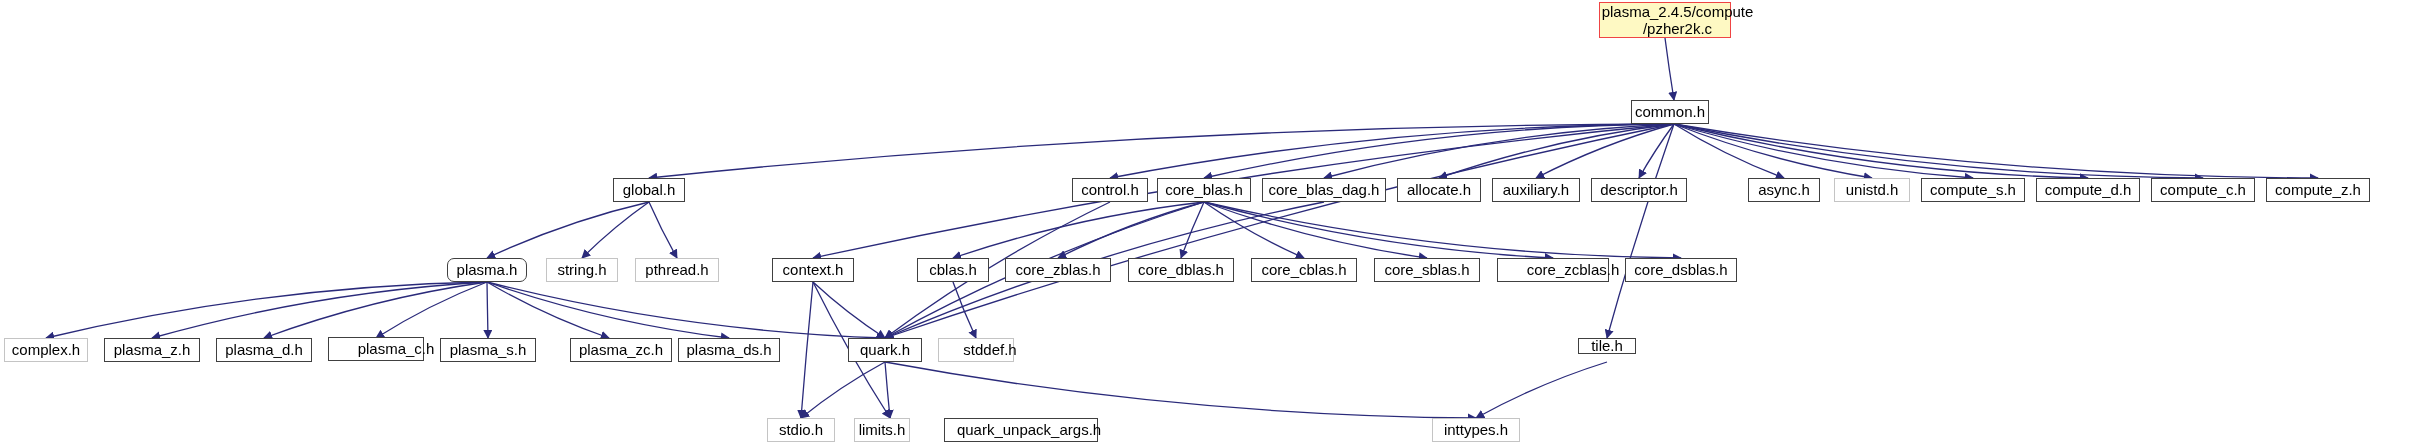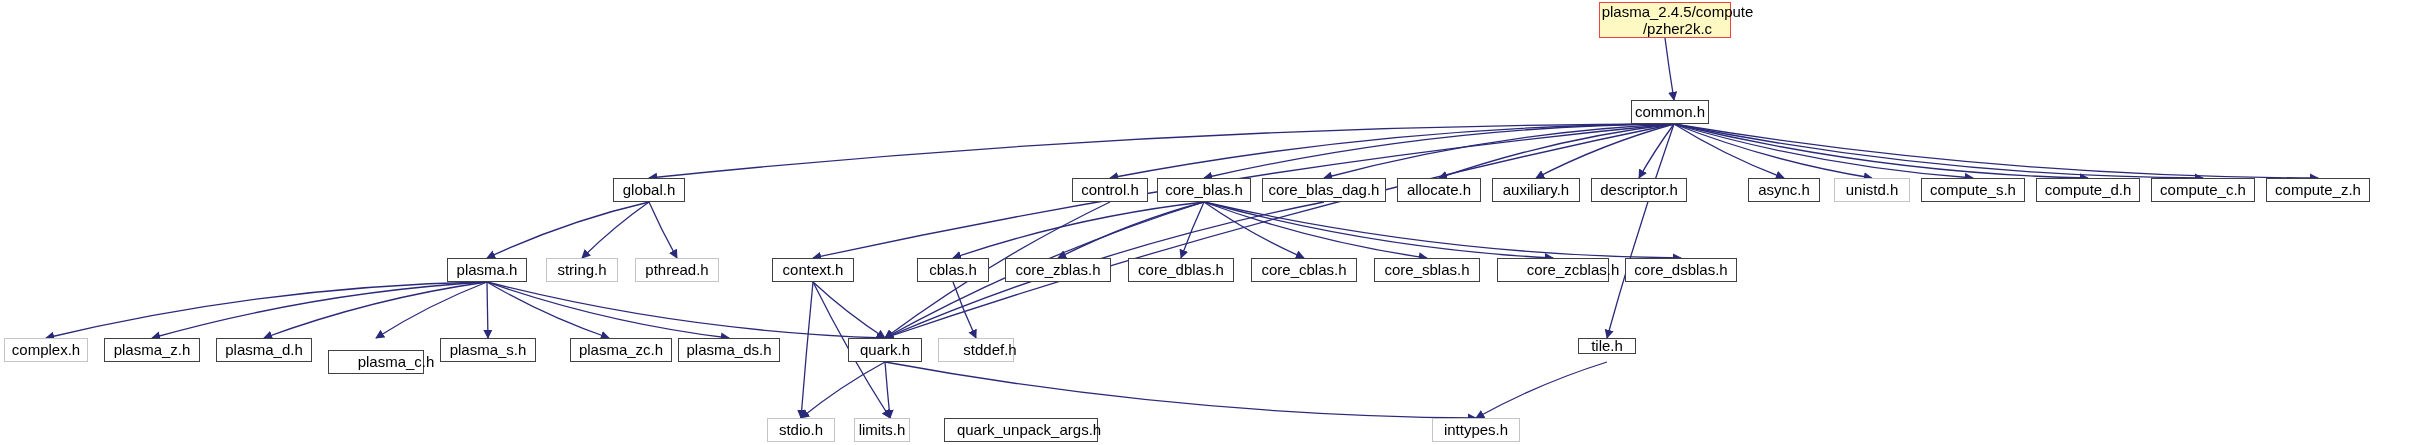--- a/index.html
+++ b/index.html
@@ -121,35 +121,35 @@
       <div class="node" style="left: 1262px; top: 178px; width: 124px; height: 24px;"><span class="node-label">core_blas_dag.h</span></div>
       <div class="node" style="left: 1397px; top: 178px; width: 84px; height: 24px;"><span class="node-label">allocate.h</span></div>
       <div class="node" style="left: 1492px; top: 178px; width: 88px; height: 24px;"><span class="node-label">auxiliary.h</span></div>
       <div class="node" style="left: 1591px; top: 178px; width: 96px; height: 24px;"><span class="node-label">descriptor.h</span></div>
       <div class="node" style="left: 1748px; top: 178px; width: 72px; height: 24px;"><span class="node-label">async.h</span></div>
       <div class="node ext" style="left: 1834px; top: 178px; width: 76px; height: 24px;"><span class="node-label">unistd.h</span></div>
       <div class="node" style="left: 1921px; top: 178px; width: 104px; height: 24px;"><span class="node-label">compute_s.h</span></div>
       <div class="node" style="left: 2036px; top: 178px; width: 104px; height: 24px;"><span class="node-label">compute_d.h</span></div>
       <div class="node" style="left: 2151px; top: 178px; width: 104px; height: 24px;"><span class="node-label">compute_c.h</span></div>
       <div class="node" style="left: 2266px; top: 178px; width: 104px; height: 24px;"><span class="node-label">compute_z.h</span></div>
-      <div class="node" style="left: 447px; top: 258px; width: 80px; height: 24px;"><span class="node-label">plasma.h</span></div>
+      <div class="node" style="left: 447px; top: 258px; width: 80px; height: 24px; border-radius: 7px;"><span class="node-label">plasma.h</span></div>
       <div class="node ext" style="left: 546px; top: 258px; width: 72px; height: 24px;"><span class="node-label">string.h</span></div>
       <div class="node ext" style="left: 635px; top: 258px; width: 84px; height: 24px;"><span class="node-label">pthread.h</span></div>
       <div class="node" style="left: 772px; top: 258px; width: 82px; height: 24px;"><span class="node-label">context.h</span></div>
       <div class="node" style="left: 917px; top: 258px; width: 72px; height: 24px;"><span class="node-label">cblas.h</span></div>
       <div class="node" style="left: 1005px; top: 258px; width: 106px; height: 24px;"><span class="node-label">core_zblas.h</span></div>
       <div class="node" style="left: 1128px; top: 258px; width: 106px; height: 24px;"><span class="node-label">core_dblas.h</span></div>
       <div class="node" style="left: 1251px; top: 258px; width: 106px; height: 24px;"><span class="node-label">core_cblas.h</span></div>
       <div class="node" style="left: 1374px; top: 258px; width: 106px; height: 24px;"><span class="node-label">core_sblas.h</span></div>
       <div class="node" style="left: 1497px; top: 258px; width: 112px; height: 24px; padding-left: 40px;"><span class="node-label">core_zcblas.h</span></div>
       <div class="node" style="left: 1625px; top: 258px; width: 112px; height: 24px;"><span class="node-label">core_dsblas.h</span></div>
       <div class="node ext" style="left: 4px; top: 338px; width: 84px; height: 24px;"><span class="node-label">complex.h</span></div>
       <div class="node" style="left: 104px; top: 338px; width: 96px; height: 24px;"><span class="node-label">plasma_z.h</span></div>
       <div class="node" style="left: 216px; top: 338px; width: 96px; height: 24px;"><span class="node-label">plasma_d.h</span></div>
-      <div class="node" style="left: 328px; top: 350px; width: 96px; height: 24px; padding-left: 40px;"><span class="node-label">plasma_c.h</span></div>
+      <div class="node" style="left: 328px; top: 337px; width: 96px; height: 24px; padding-left: 40px;"><span class="node-label">plasma_c.h</span></div>
       <div class="node" style="left: 440px; top: 338px; width: 96px; height: 24px;"><span class="node-label">plasma_s.h</span></div>
       <div class="node" style="left: 570px; top: 338px; width: 102px; height: 24px; text-align: right;"><span class="node-label">plasma_zc.h</span></div>
       <div class="node" style="left: 678px; top: 338px; width: 102px; height: 24px;"><span class="node-label">plasma_ds.h</span></div>
       <div class="node" style="left: 848px; top: 338px; width: 74px; height: 24px;"><span class="node-label">quark.h</span></div>
       <div class="node ext" style="left: 938px; top: 338px; width: 76px; height: 24px; padding-left: 28px;"><span class="node-label">stddef.h</span></div>
       <div class="node" style="left: 1578px; top: 338px; width: 58px; height: 16px;"><span class="node-label">tile.h</span></div>
       <div class="node ext" style="left: 767px; top: 418px; width: 68px; height: 24px;"><span class="node-label">stdio.h</span></div>
       <div class="node ext" style="left: 854px; top: 418px; width: 56px; height: 24px;"><span class="node-label">limits.h</span></div>
       <div class="node" style="left: 944px; top: 418px; width: 154px; height: 24px; padding-left: 16px;"><span class="node-label">quark_unpack_args.h</span></div>
       <div class="node ext" style="left: 1432px; top: 418px; width: 88px; height: 24px;"><span class="node-label">inttypes.h</span></div>

